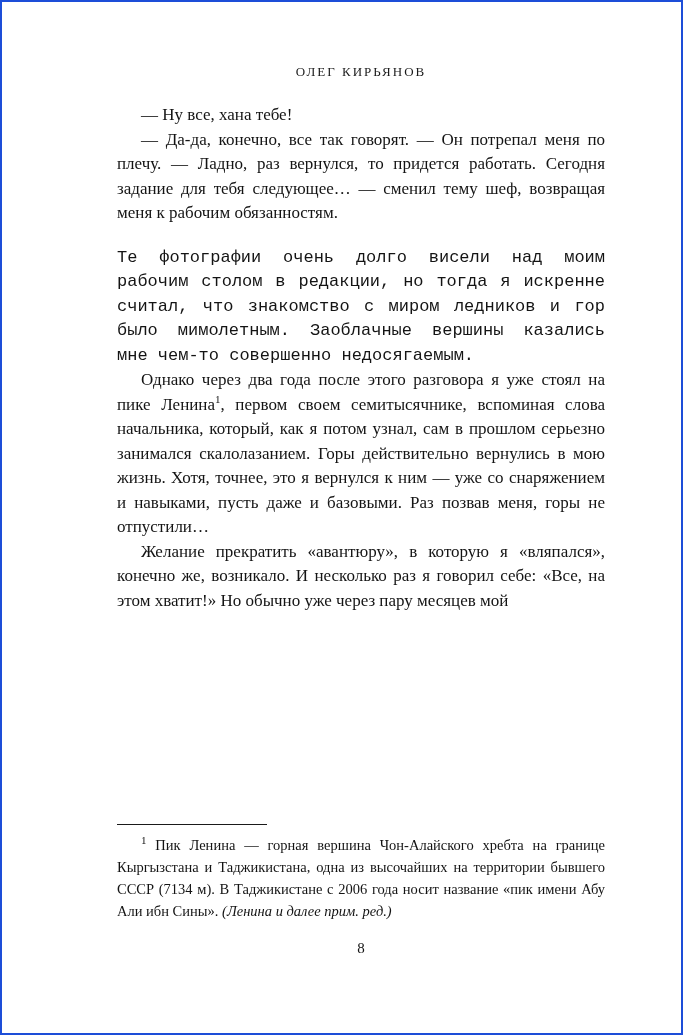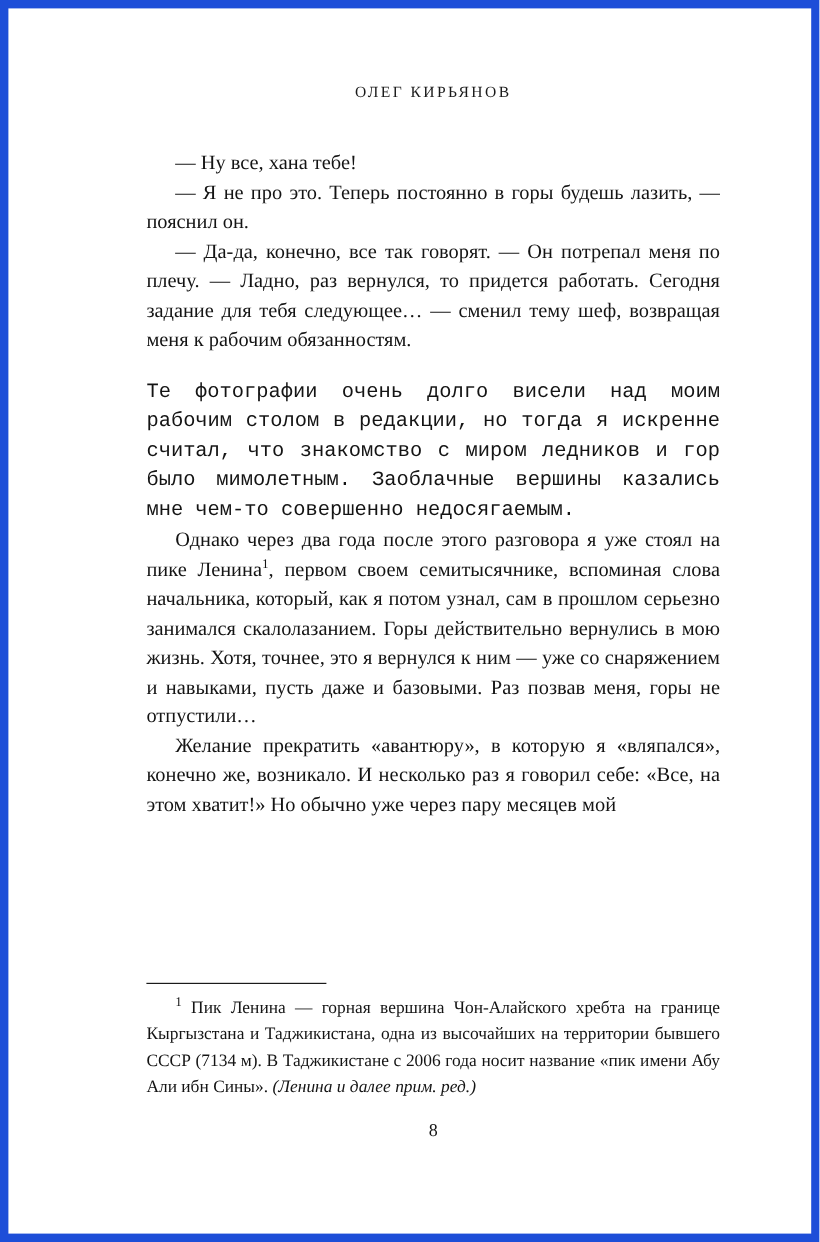--- a/index.html
+++ b/index.html
@@ -7,21 +7,21 @@
     padding: 0;
     background: #ffffff;
   }
   .page {
     position: relative;
     width: 683px;
     height: 1035px;
     box-sizing: border-box;
     margin: 0 auto;
     background: #ffffff;
-    border: 7px solid #1d4ed8;
+    border: 2px solid #1d4ed8;
     font-family: "Liberation Serif", "DejaVu Serif", serif;
     color: #141414;
     display: flex;
     flex-direction: column;
     overflow: hidden;
   }
   .text-block {
     box-sizing: border-box;
     padding: 0 76px 0 115px;
     display: flex;
@@ -30,21 +30,21 @@
   }
   .running-head {
     margin-top: 62px;
     text-align: center;
     font-size: 13px;
     letter-spacing: 2px;
     color: #1a1a1a;
     white-space: nowrap;
   }
   .main-text {
-    margin-top: 39px;
+    margin-top: 23px;
     font-size: 17px;
     line-height: 24.5px;
     text-align: justify;
     hyphens: auto;
     -webkit-hyphens: auto;
   }
   .main-text p {
     margin: 0;
   }
   p.indent {
@@ -92,21 +92,20 @@
 </head>
 <body>
 
 <main class="page">
   <div class="text-block">
 
     <div class="running-head">ОЛЕГ КИРЬЯНОВ</div>
 
     <div class="main-text">
       <p class="indent">— Ну все, хана тебе!</p>
-      <p class="indent">— Я не про это. Теперь постоянно в горы будешь лазить, — пояснил он.</p>
       <p class="indent">— Да-да, конечно, все так говорят. — Он потрепал меня по плечу. — Ладно, раз вернулся, то придется работать. Сегодня задание для тебя следующее… — сменил тему шеф, возвращая меня к рабочим обязанностям.</p>
 
       <div class="section-break"></div>
 
       <p class="no-indent">Те фотографии очень долго висели над моим рабочим столом в редакции, но тогда я искренне считал, что знакомство с миром ледников и гор было мимолетным. Заоблачные вершины казались мне чем-то совершенно недосягаемым.</p>
       <p class="indent">
         <span>Однако через два года после этого разговора я уже стоял на пике Ленина</span><sup class="fn-ref">1</sup><span>, первом своем семитысячнике, вспоминая слова начальника, который, как я потом узнал, сам в прошлом серьезно занимался скалолазанием. Горы действительно вернулись в мою жизнь. Хотя, точнее, это я вернулся к ним — уже со снаряжением и навыками, пусть даже и базовыми. Раз позвав меня, горы не отпустили…</span>
       </p>
       <p class="indent">Желание прекратить «авантюру», в которую я «вляпался», конечно же, возникало. И несколько раз я говорил себе: «Все, на этом хватит!» Но обычно уже через пару месяцев мой</p>
     </div>

